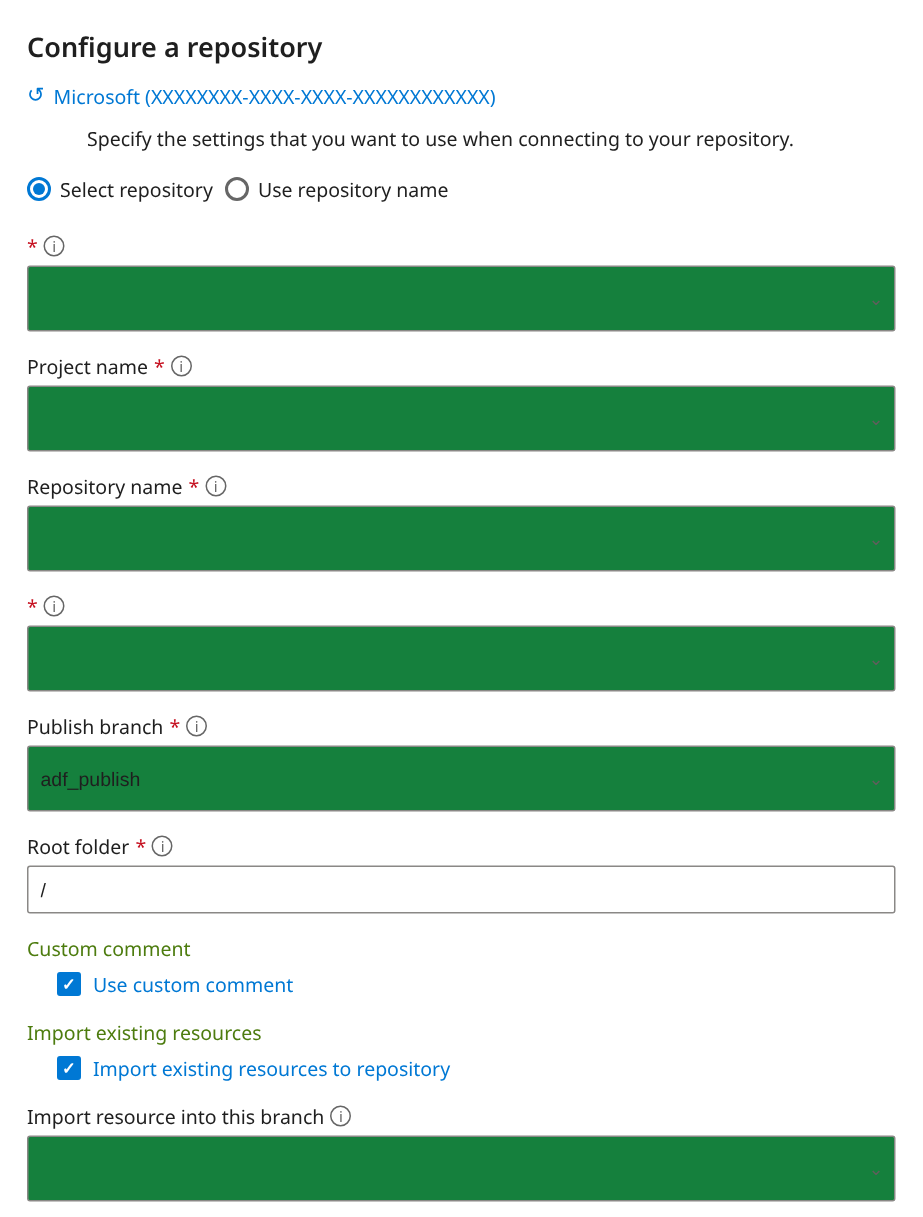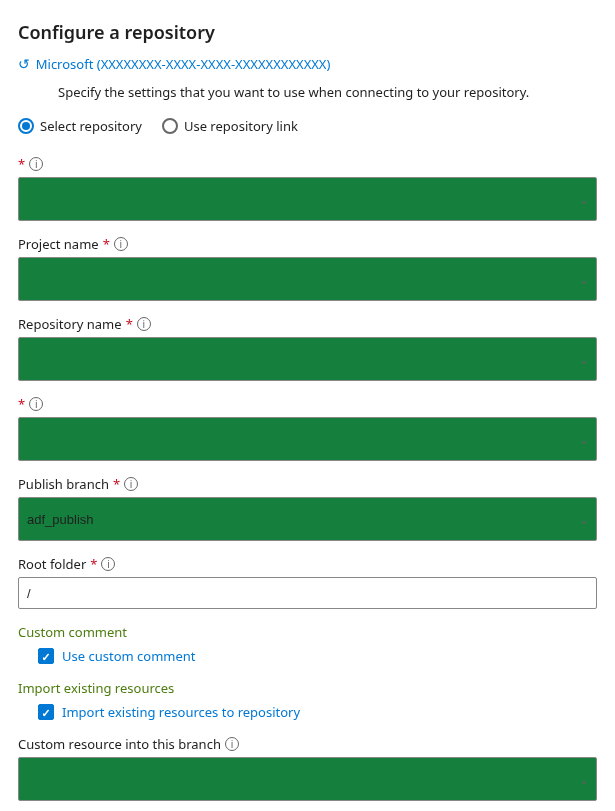--- a/index.html
+++ b/index.html
@@ -37,21 +37,21 @@
     .description {
       color: #1f1f1f;
       font-size: 13px;
       margin-bottom: 16px;
       line-height: 1.4;
       margin-left: 40px;
     }
     .radio-group {
       display: flex;
       align-items: center;
-      gap: 20px;
+      gap: 8px;
       margin-bottom: 20px;
     }
     .radio-option {
       display: flex;
       align-items: center;
       gap: 6px;
       cursor: pointer;
     }
     .radio-circle {
       width: 16px;
@@ -206,21 +206,21 @@
 
   <p class="description">Specify the settings that you want to use when connecting to your repository.</p>
 
   <div class="radio-group">
     <label class="radio-option">
       <div class="radio-circle selected"></div>
       <span class="radio-label">Select repository</span>
     </label>
     <label class="radio-option">
       <div class="radio-circle unselected"></div>
-      <span class="radio-label">Use repository link</span>
+      <span class="radio-label">Use repository name</span>
     </label>
   </div>
 
   <div class="field-group">
     <div class="field-label">
       <span class="required-star">*</span>
       <span class="info-icon">i</span>
     </div>
     <div class="dropdown-wrapper">
       <select>
@@ -305,21 +305,21 @@
   <div class="checkbox-group">
     <div class="checkbox-section-label">Import existing resources</div>
     <label class="checkbox-option">
       <div class="checkbox-box"></div>
       <span class="checkbox-label">Import existing resources to repository</span>
     </label>
   </div>
 
   <div class="field-group">
     <div class="field-label">
-      <span>Custom resource into this branch</span>
+      <span>Import resource into this branch</span>
       <span class="info-icon">i</span>
     </div>
     <div class="dropdown-wrapper">
       <select>
         <option value=""></option>
       </select>
       <span class="dropdown-arrow">⌄</span>
     </div>
   </div>
 </div>

